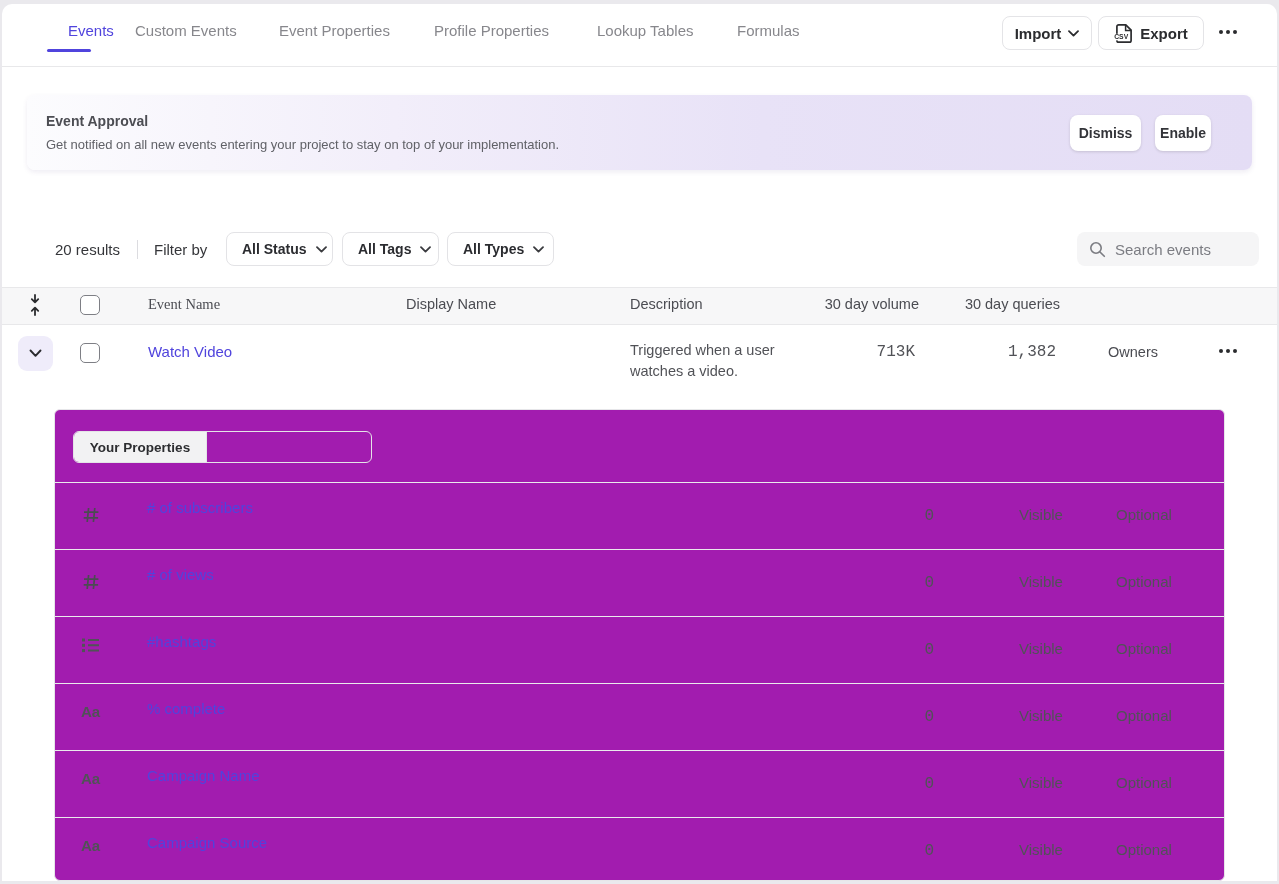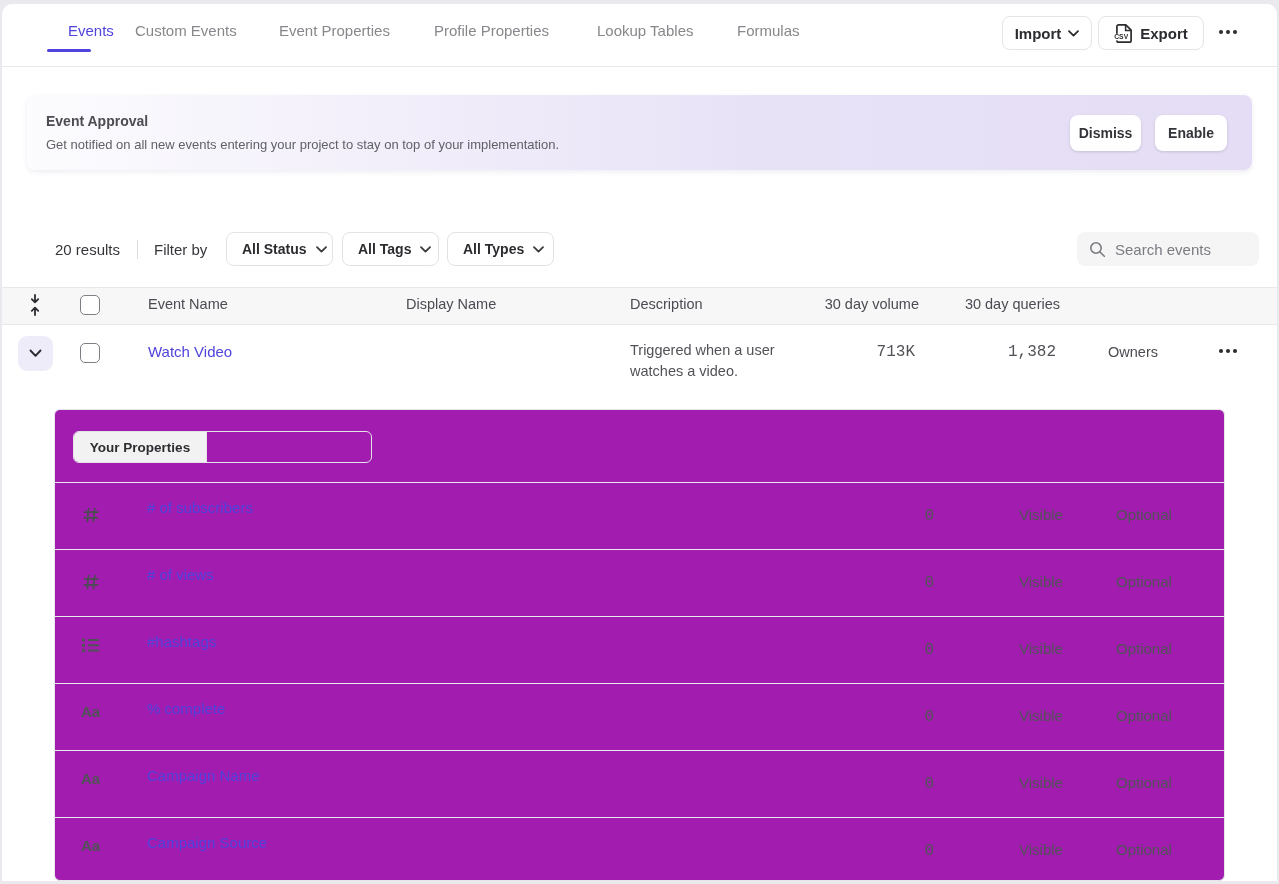--- a/index.html
+++ b/index.html
@@ -84,21 +84,21 @@
 <div class="dots" style="left:1219px; top:30px;">
     <span></span>
     <span></span>
     <span></span>
   </div>
 
 <div id="banner"></div>
 <div class="abs" style="left:46px; top:113px; font-size:14px; font-weight:700; color:#4c4d53;">Event Approval</div>
 <div class="abs" style="left:46px; top:137px; font-size:13px; color:#606167;">Get notified on all new events entering your project to stay on top of your implementation.</div>
 <div class="bannerbtn" style="left:1070px; width:71px;">Dismiss</div>
-<div class="bannerbtn" style="left:1155px; width:72px;">Enable</div>
+<div class="bannerbtn" style="left:1155px; width:56px;">Enable</div>
 
 <div class="abs" style="left:55px; top:241px; font-size:15px; color:#35363a;">20 results</div>
 <div class="abs" style="left:137px; top:240px; width:1px; height:19px; background:#dcdce0;"></div>
 <div class="abs" style="left:154px; top:241px; font-size:15px; color:#35363a;">Filter by</div>
 <div class="chip" style="left:226px; width:107px;">All Status
   <svg width="11" height="7" viewBox="0 0 11 7">
       <path d="M1 1.2 L5.5 5.6 L10 1.2" fill="none" stroke="#3a3b3f" stroke-width="1.8" stroke-linecap="round" stroke-linejoin="round"></path>
     </svg>
 </div>
 <div class="chip" style="left:342px; width:97px;">All Tags
@@ -119,21 +119,21 @@
   Search events</div>
 
 <div id="thead"></div>
 <svg class="abs" style="left:28px; top:294px;" width="14" height="22" viewBox="0 0 14 22">
   <g stroke="#2a2b2e" stroke-width="1.8" fill="none" stroke-linecap="round" stroke-linejoin="round">
     <path d="M7 1 V8 M3.8 5.2 L7 8.4 L10.2 5.2"></path>
     <path d="M7 21 V14 M3.8 16.8 L7 13.6 L10.2 16.8"></path>
   </g>
 </svg>
 <div class="checkbox" style="left:80px; top:295px;"></div>
-<div class="hcell" style="left:148px;">Event Name</div>
+<div class="hcell" style="left:148px;font-family:Liberation Serif, serif;">Event Name</div>
 <div class="hcell" style="left:406px;">Display Name</div>
 <div class="hcell" style="left:630px;">Description</div>
 <div class="hcell" style="left:750px; width:169px; text-align:right;">30 day volume</div>
 <div class="hcell" style="left:900px; width:160px; text-align:right;">30 day queries</div>
 <div class="hcell" style="left:1108px;margin-top:48px;">Owners</div>
 
 <div class="abs" style="left:18px; top:336px; width:35px; height:35px; background:#efecfa; border-radius:9px;"></div>
 <svg class="abs" style="left:29px; top:349px;" width="13" height="9" viewBox="0 0 13 9">
     <path d="M1.5 1.5 L6.5 6.8 L11.5 1.5" fill="none" stroke="#2a2b2e" stroke-width="1.9" stroke-linecap="round" stroke-linejoin="round"></path>
   </svg>

